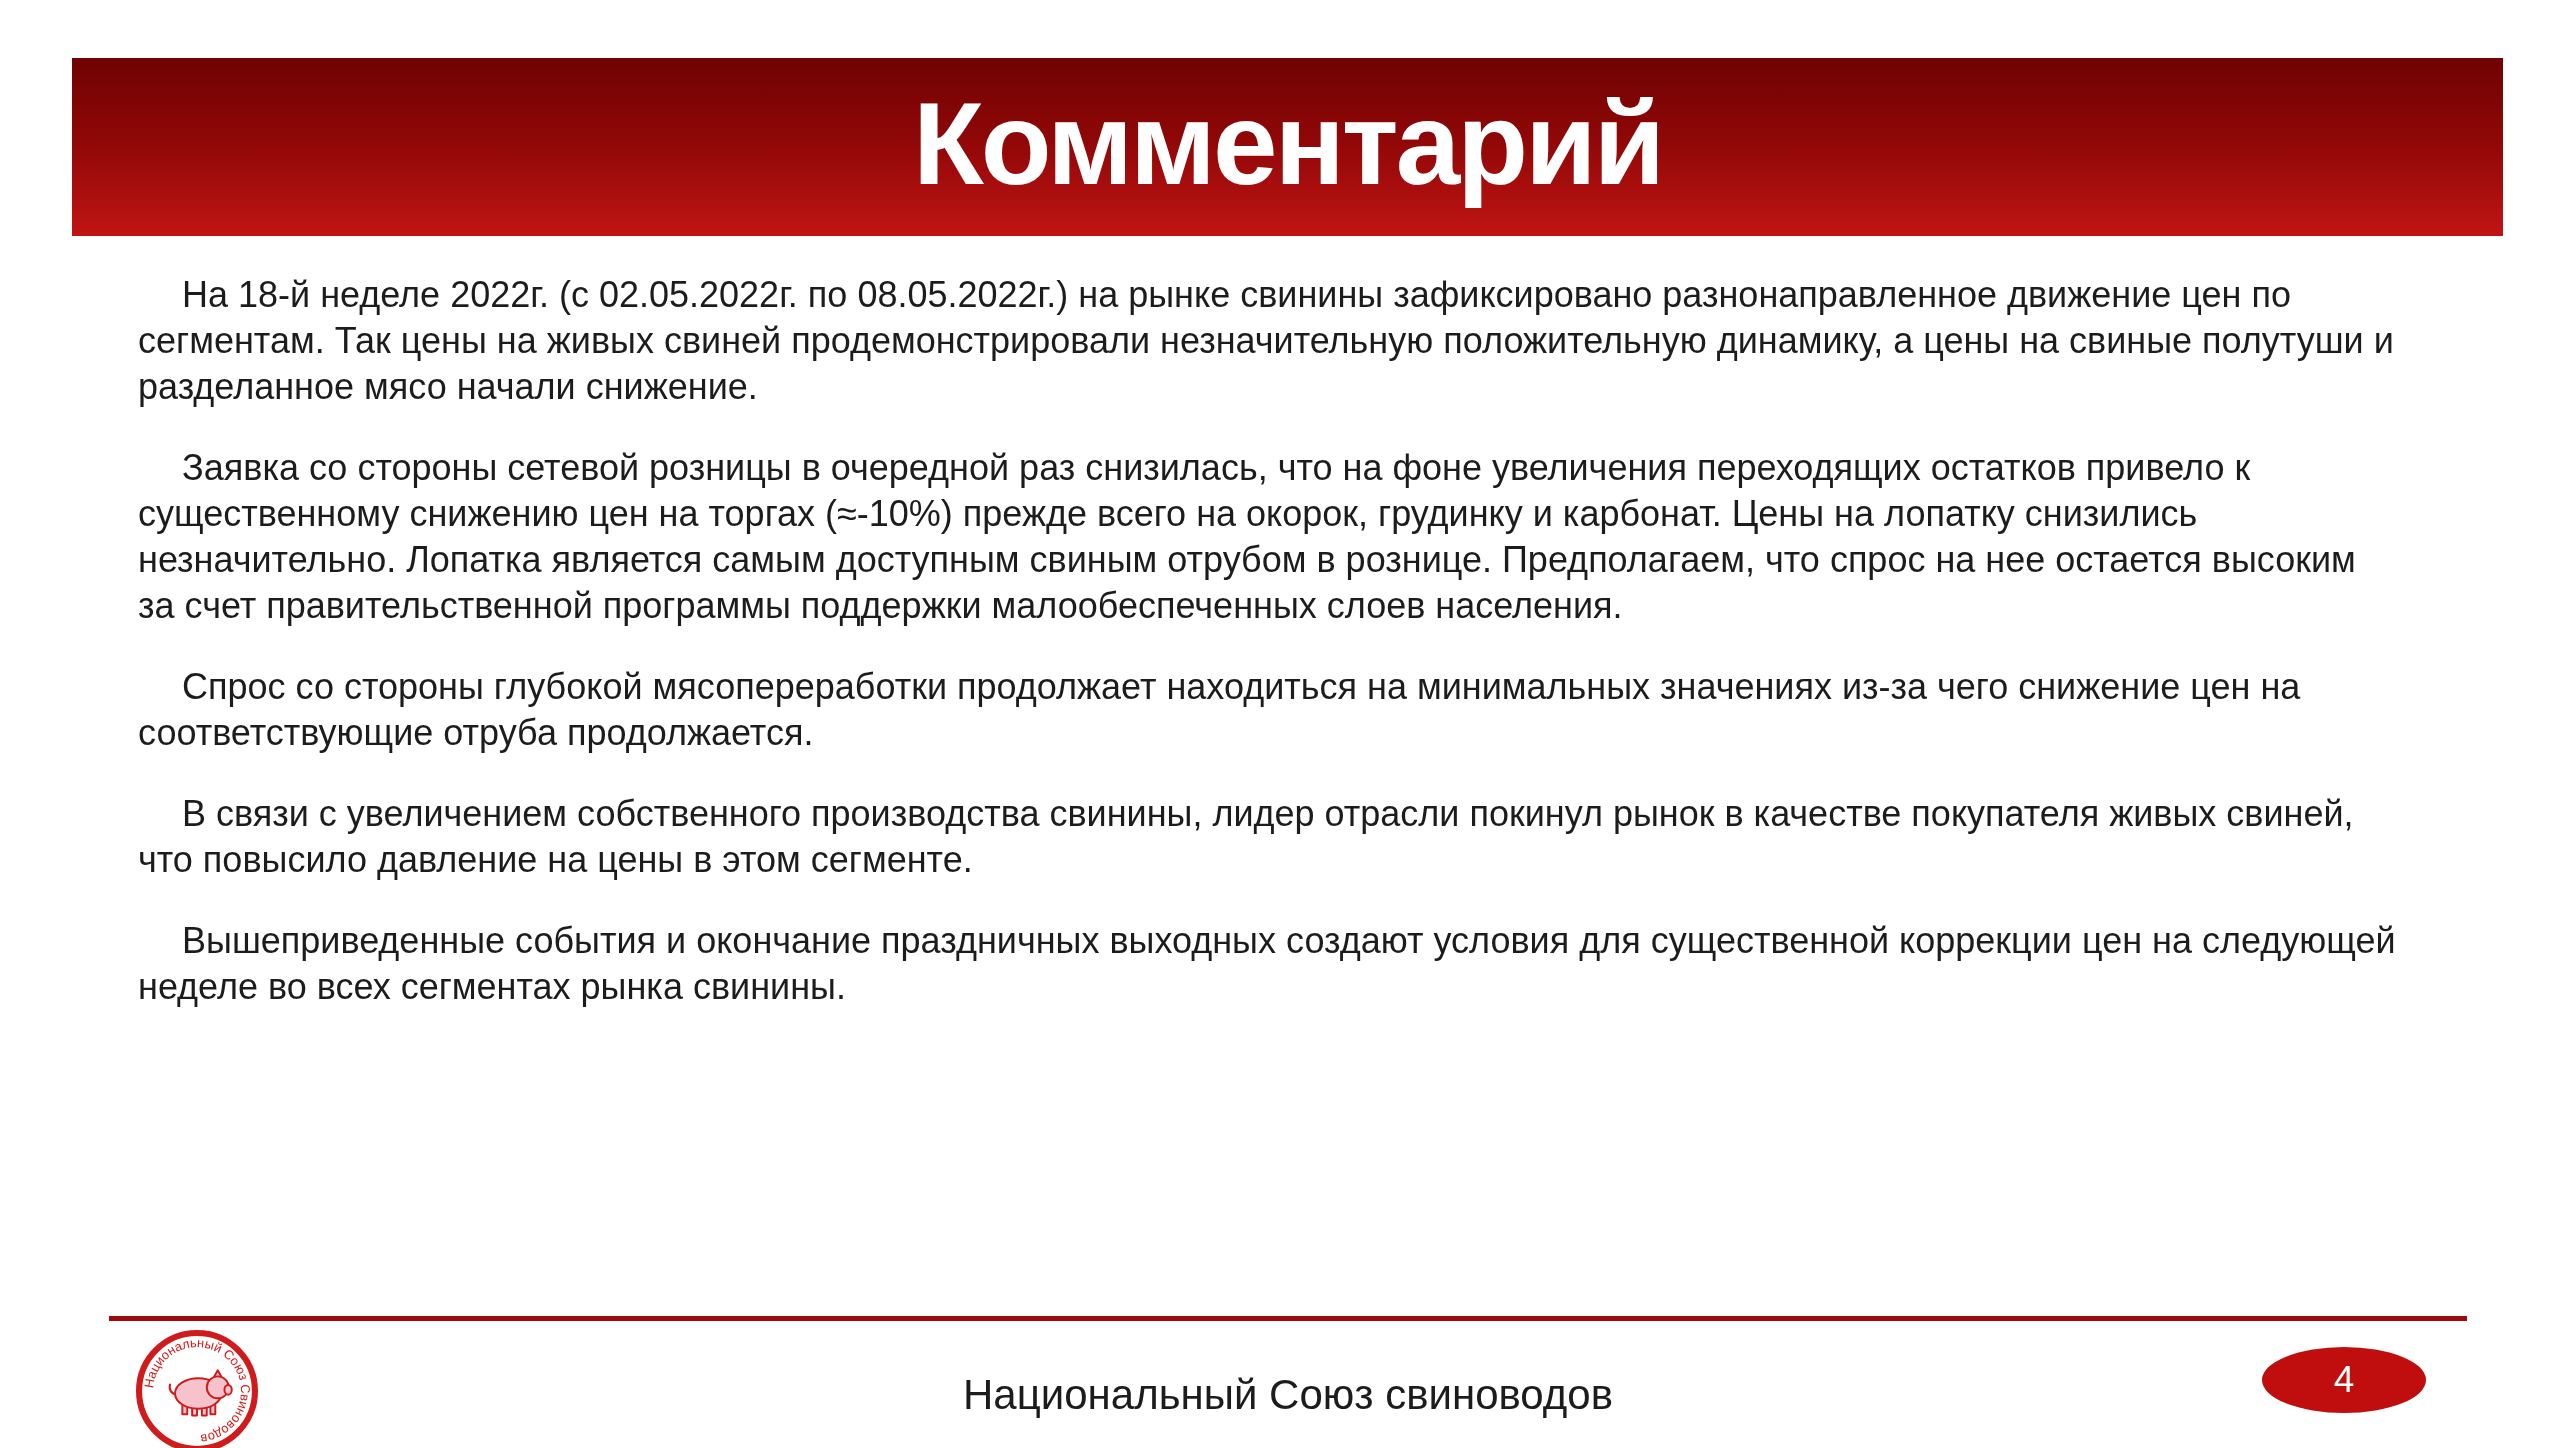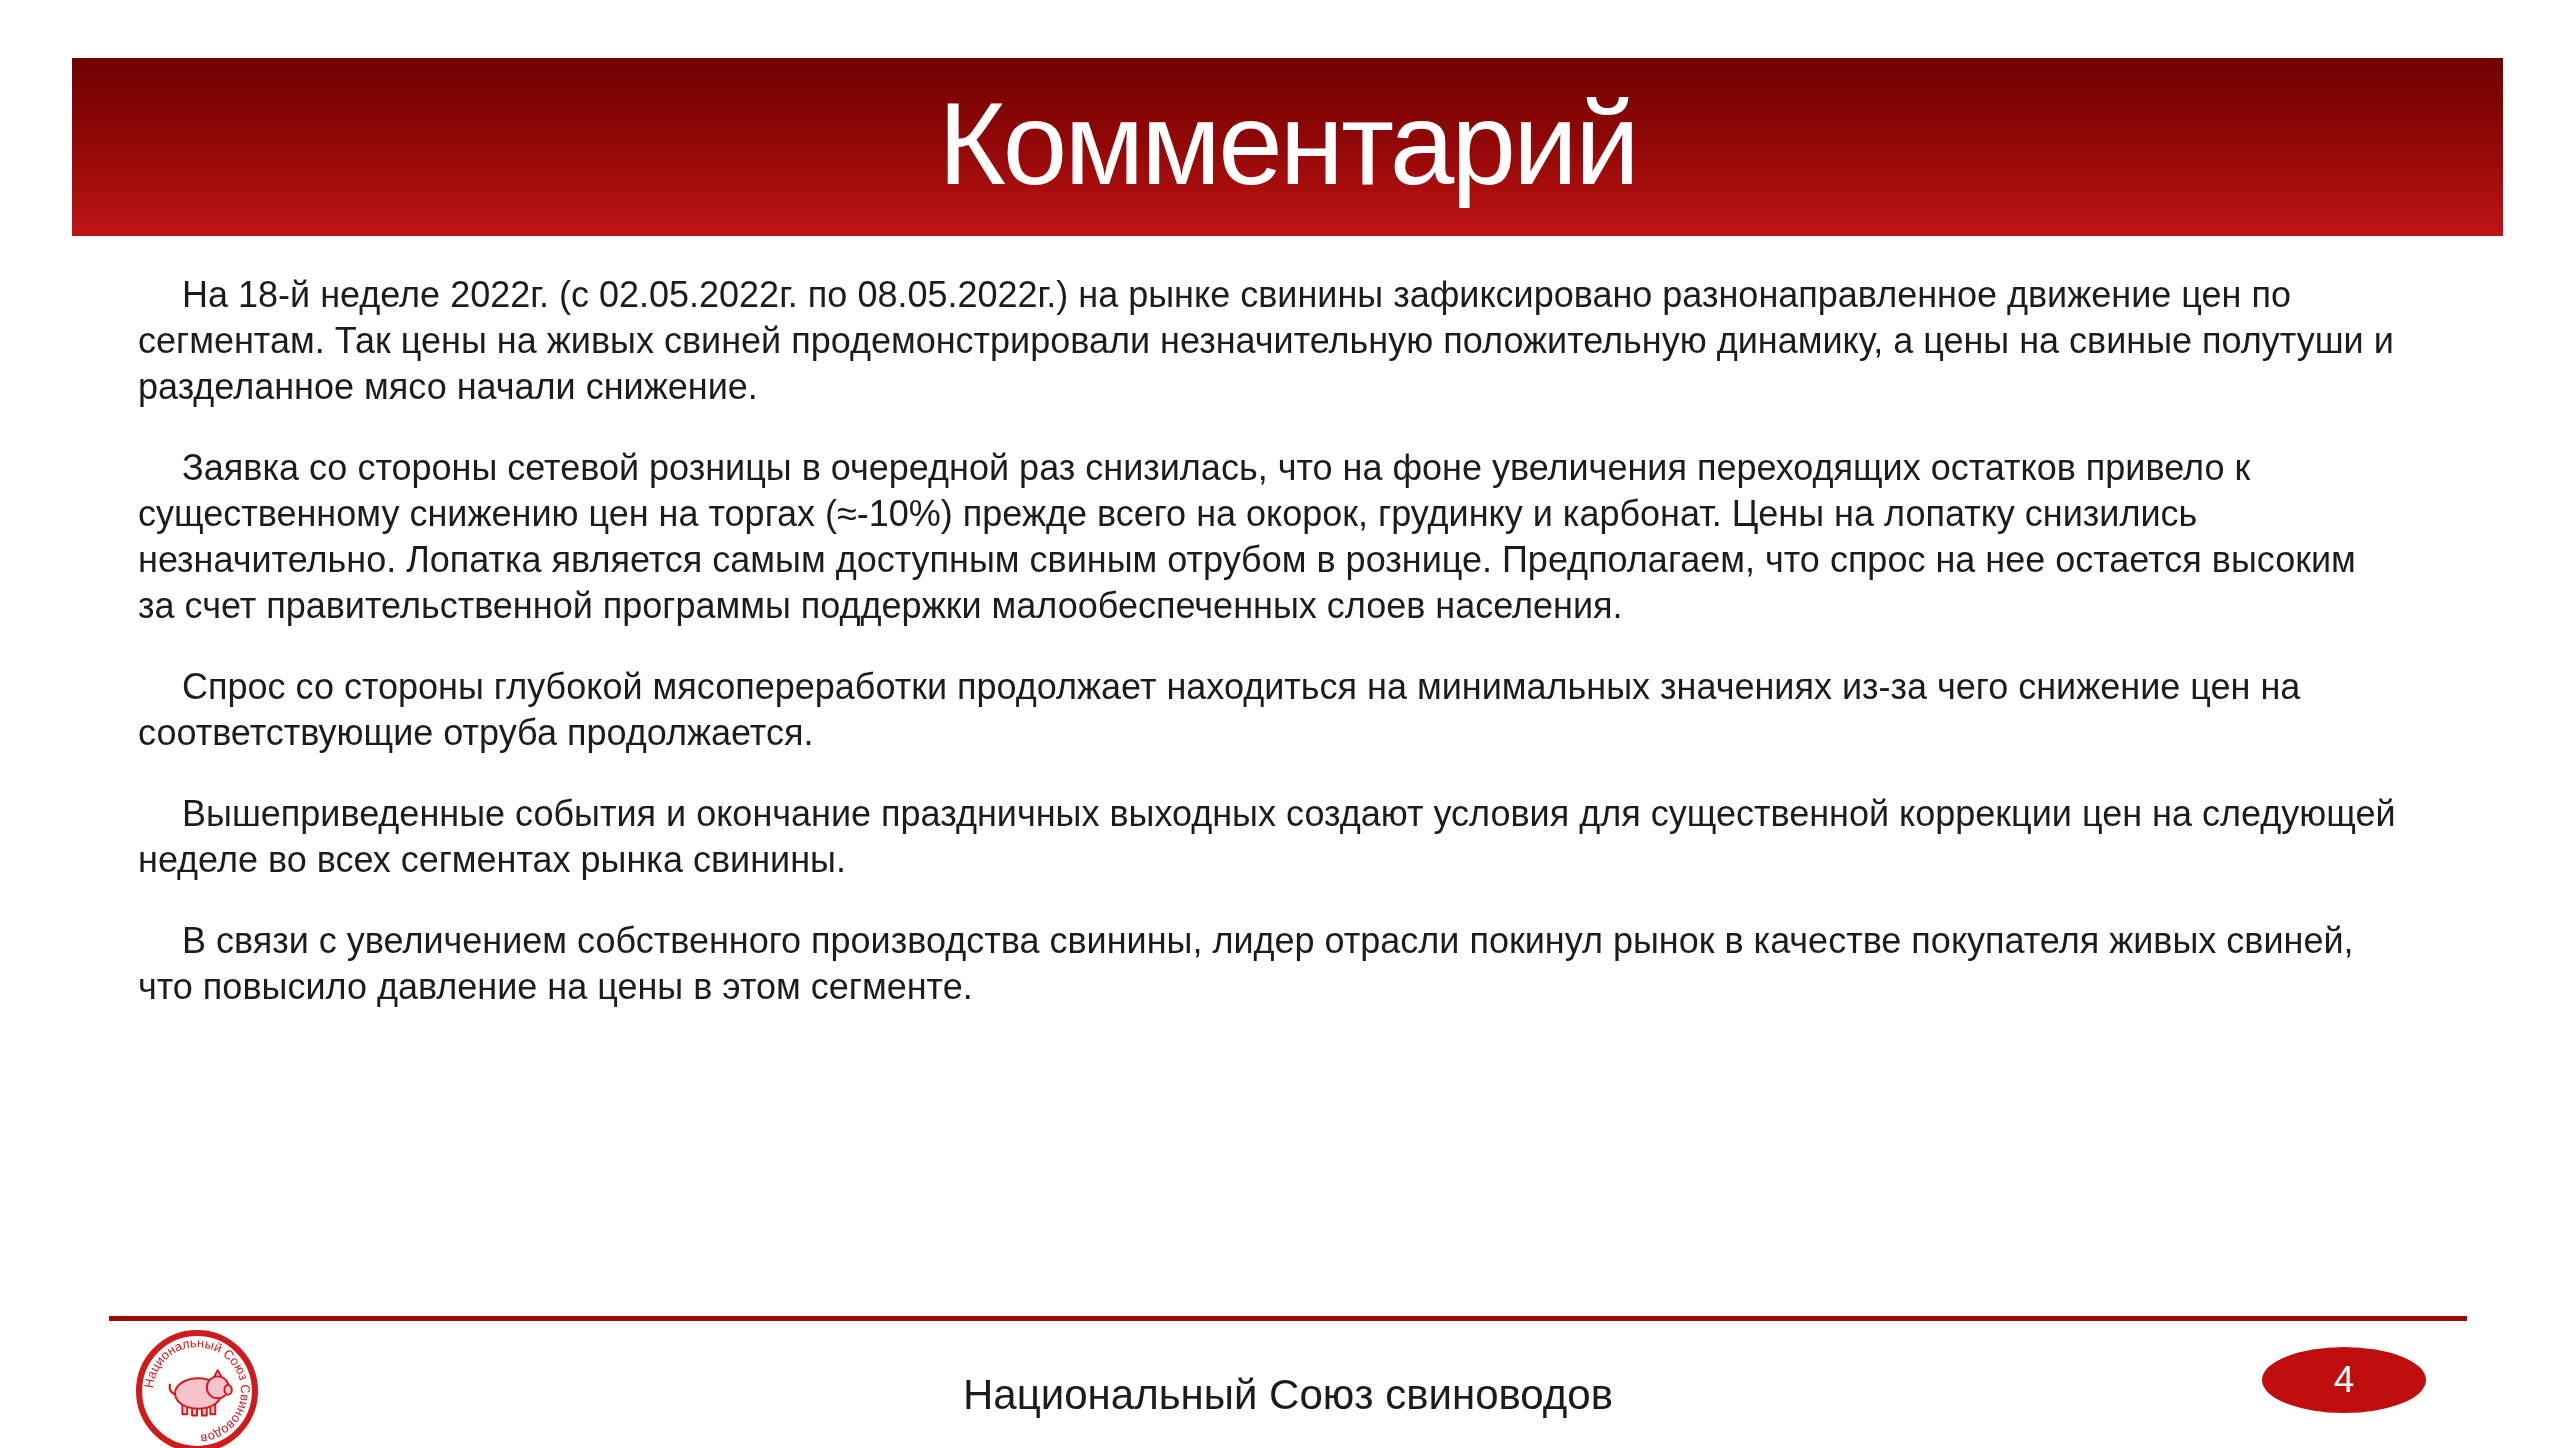--- a/index.html
+++ b/index.html
@@ -16,21 +16,21 @@
   body{font-family:"Liberation Sans", sans-serif;}
   .slide{
     position:relative;width:2576px;height:1449px;background:#ffffff;overflow:hidden;
   }
   .banner{
     position:absolute;left:72px;top:58px;width:2431px;height:178px;
     background:linear-gradient(180deg,var(--banner_top) 0%,var(--banner_mid) 45%,var(--banner_bottom) 100%);
     display:flex;align-items:center;justify-content:center;
   }
   .banner h1{
-    margin:0;color:#ffffff;font-size:116px;font-weight:400;letter-spacing:-2.9px;line-height:1;
+    margin:0;color:#ffffff;font-size:116px;font-weight:700;letter-spacing:-2.9px;line-height:1;
     padding-bottom:5.8px;
   }
   .content{
     position:absolute;left:138px;top:272px;width:2260px;
     color:var(--text);font-size:36px;line-height:46px;
   }
   .content p{margin:0 0 35px 0;text-indent:44px;}
   .footer-rule{
     position:absolute;left:109px;top:1316px;width:2358px;height:4.8px;
     background:var(--rule_red);
@@ -55,22 +55,22 @@
 <div class="slide">
 
   <div class="banner">
     <h1>Комментарий</h1>
   </div>
 
   <div class="content">
     <p>На 18-й неделе 2022г. (с 02.05.2022г. по 08.05.2022г.) на рынке свинины зафиксировано разнонаправленное движение цен по сегментам. Так цены на живых свиней продемонстрировали незначительную положительную динамику, а цены на свиные полутуши и разделанное мясо начали снижение.</p>
     <p>Заявка со стороны сетевой розницы в очередной раз снизилась, что на фоне увеличения переходящих остатков привело к существенному снижению цен на торгах (≈-10%) прежде всего на окорок, грудинку и карбонат. Цены на лопатку снизились незначительно. Лопатка является самым доступным свиным отрубом в рознице. Предполагаем, что спрос на нее остается высоким за счет правительственной программы поддержки малообеспеченных слоев населения.</p>
     <p>Спрос со стороны глубокой мясопереработки продолжает находиться на минимальных значениях из-за чего снижение цен на соответствующие отруба продолжается.</p>
+    <p>В связи с увеличением собственного производства свинины, лидер отрасли покинул рынок в качестве покупателя живых свиней, что повысило давление на цены в этом сегменте.</p>
     <p>Вышеприведенные события и окончание праздничных выходных создают условия для существенной коррекции цен на следующей неделе во всех сегментах рынка свинины.</p>
-    <p>В связи с увеличением собственного производства свинины, лидер отрасли покинул рынок в качестве покупателя живых свиней, что повысило давление на цены в этом сегменте.</p>
   </div>
 
   <div class="footer-rule"></div>
 
   <svg class="logo" viewBox="0 0 100 100">
     <circle cx="50" cy="50" r="47.5" fill="#ffffff" stroke="#cf1b1b" stroke-width="5"></circle>
     <defs>
       <path id="logoCircle" d="M 14,50 A 36,36 0 1 1 86,50 A 36,36 0 1 1 14,50"></path>
     </defs>
     <text font-size="10.5" fill="#cf1b1b" font-family="Liberation Sans, sans-serif">

